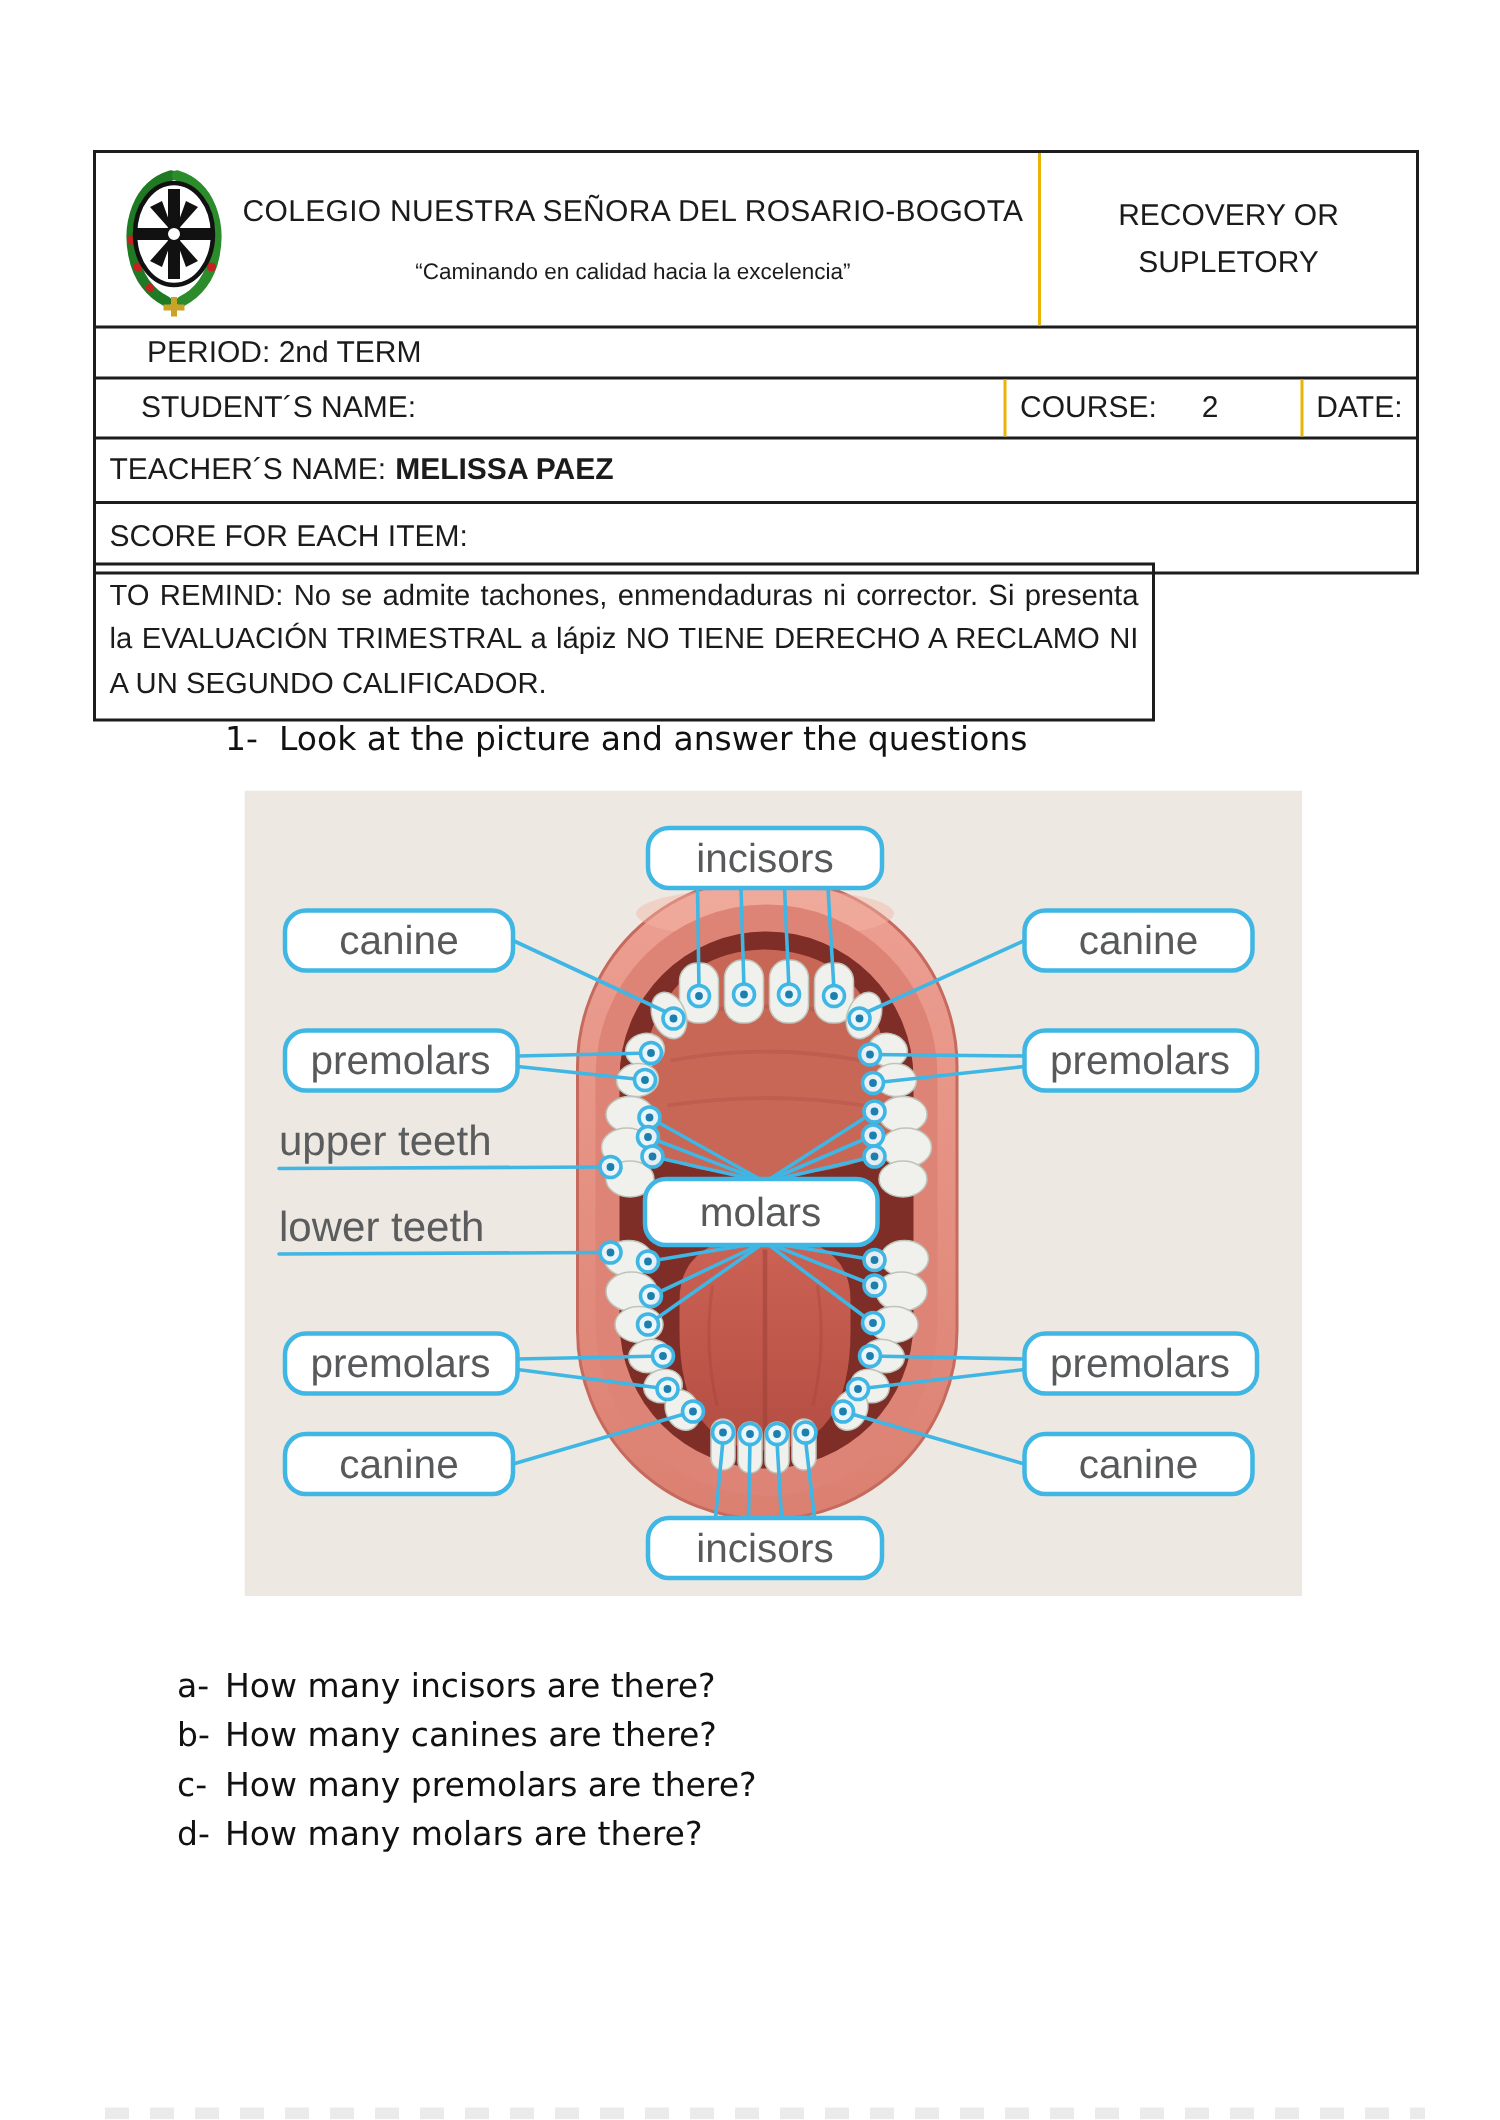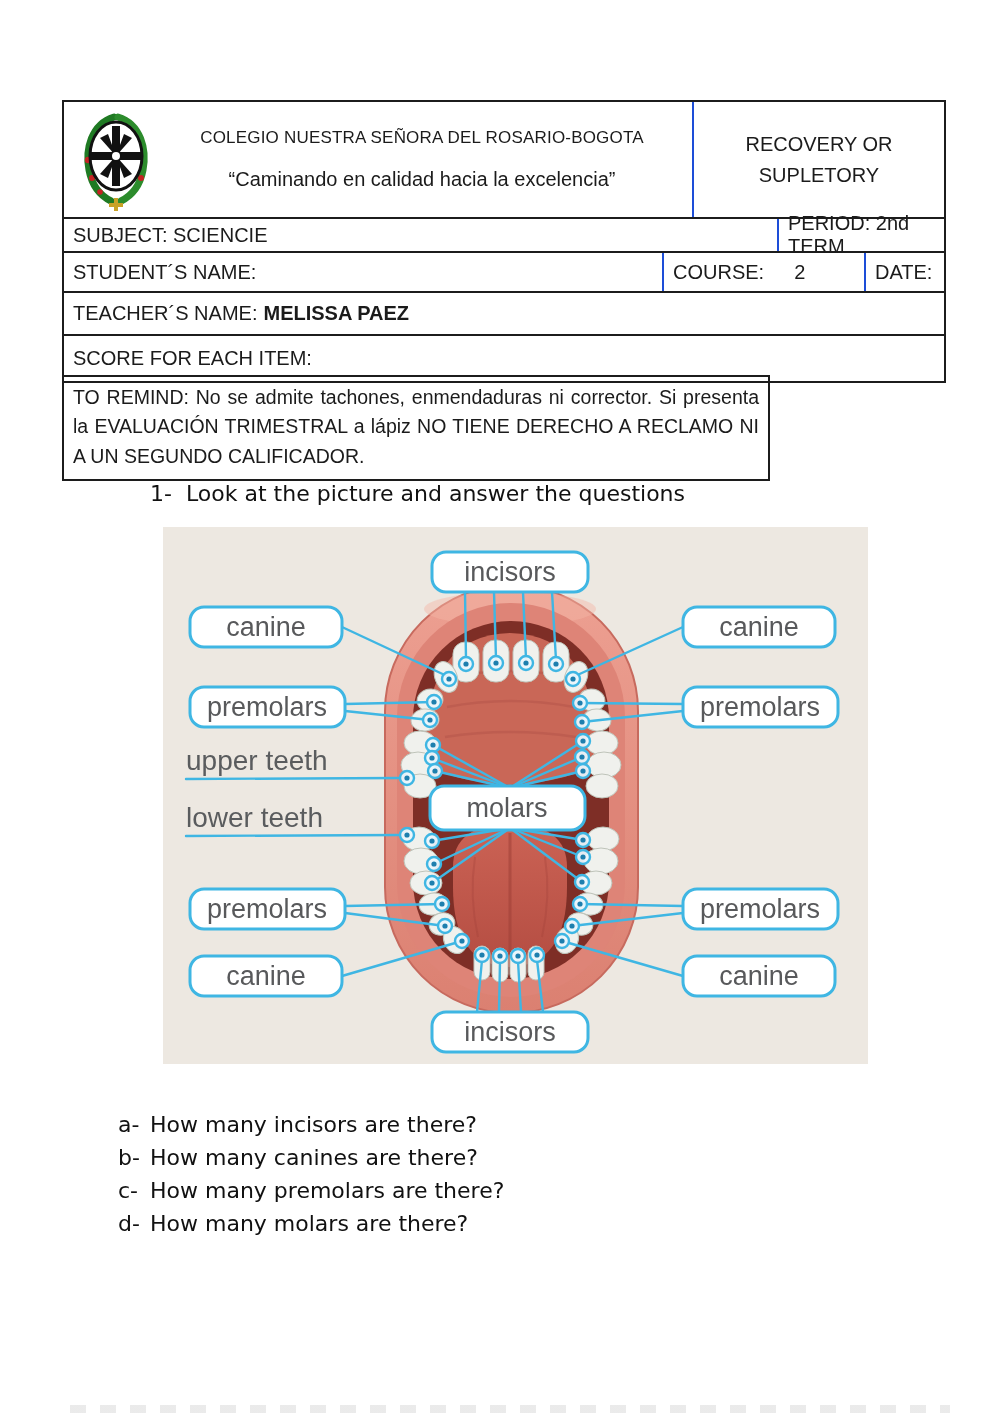--- a/index.html
+++ b/index.html
@@ -8,38 +8,38 @@
     width:1000px; height:1413px; position:relative;
     font-family:"Liberation Sans", sans-serif; color:#1b1b1b;
   }
   .page { position:absolute; inset:0; background:#ffffff; overflow:hidden; }
 
   
   .tbl { position:absolute; left:62px; top:100px; width:884px; border:2px solid #1c1c1c; }
   .trow { display:flex; border-top:2px solid #1c1c1c; }
   .trow:first-child { border-top:none; }
   .tcell { display:flex; align-items:center; padding:0 9px; font-size:20px; }
-  .tcell + .tcell { border-left:2px solid #1d4ed8; }
+  .tcell + .tcell { border-left:2px solid #eab308; }
 
   .hdr-row { height:115px; }
   .hdr-left { width:628px; display:flex; align-items:center; padding:4px 8px; }
   .hdr-right { flex:1; display:flex; align-items:center; justify-content:center;
                text-align:center; font-size:20px; line-height:1.55; padding:0 14px; }
   .crest { width:88px; display:flex; align-items:center; justify-content:center; }
   .hdr-text { flex:1; display:flex; flex-direction:column; align-items:center; gap:20px; }
-  .school-name { font-size:17px; letter-spacing:.2px; text-align:center; }
-  .motto { font-size:20px; text-align:left; }
+  .school-name { font-size:20px; letter-spacing:.2px; text-align:center; }
+  .motto { font-size:15px; text-align:left; }
 
   .r-subject { height:34px; }
   .r-student { height:40px; }
   .r-teacher { height:43px; }
   .r-score   { height:47px; }
   .c-subject { width:688px; }
   .c-period  { flex:1;margin-left:25px; }
-  .c-student { width:584px; }
+  .c-student { width:584px;margin-left:21px; }
   .c-course  { width:202px;margin-left:14px; }
   .c-date    { flex:1; }
   .c-full    { flex:1; }
   .course-val { margin-left:30px; }
   .teacher-val { margin-left:6px; font-weight:bold; }
 
   .remind { position:absolute; left:62px; top:375px; width:708px; min-height:68px;
             border:2px solid #1c1c1c; padding:6px 9px 8px 9px;
             font-size:19.5px; line-height:1.5; text-align:justify; }
 
@@ -92,21 +92,20 @@
         </div>
         <div class="hdr-text">
           <div class="school-name">COLEGIO NUESTRA SEÑORA DEL ROSARIO-BOGOTA</div>
           <div class="motto">“Caminando en calidad hacia la excelencia”</div>
         </div>
       </div>
       <div class="tcell hdr-right">RECOVERY OR SUPLETORY</div>
     </div>
 
     <div class="trow r-subject">
-      <div class="tcell c-subject">SUBJECT: SCIENCIE</div>
       <div class="tcell c-period">PERIOD: 2nd TERM</div>
     </div>
 
     <div class="trow r-student">
       <div class="tcell c-student">STUDENT´S NAME:</div>
       <div class="tcell c-course">
         <span>COURSE:</span>
         <span class="course-val">2</span>
       </div>
       <div class="tcell c-date">DATE:</div>

